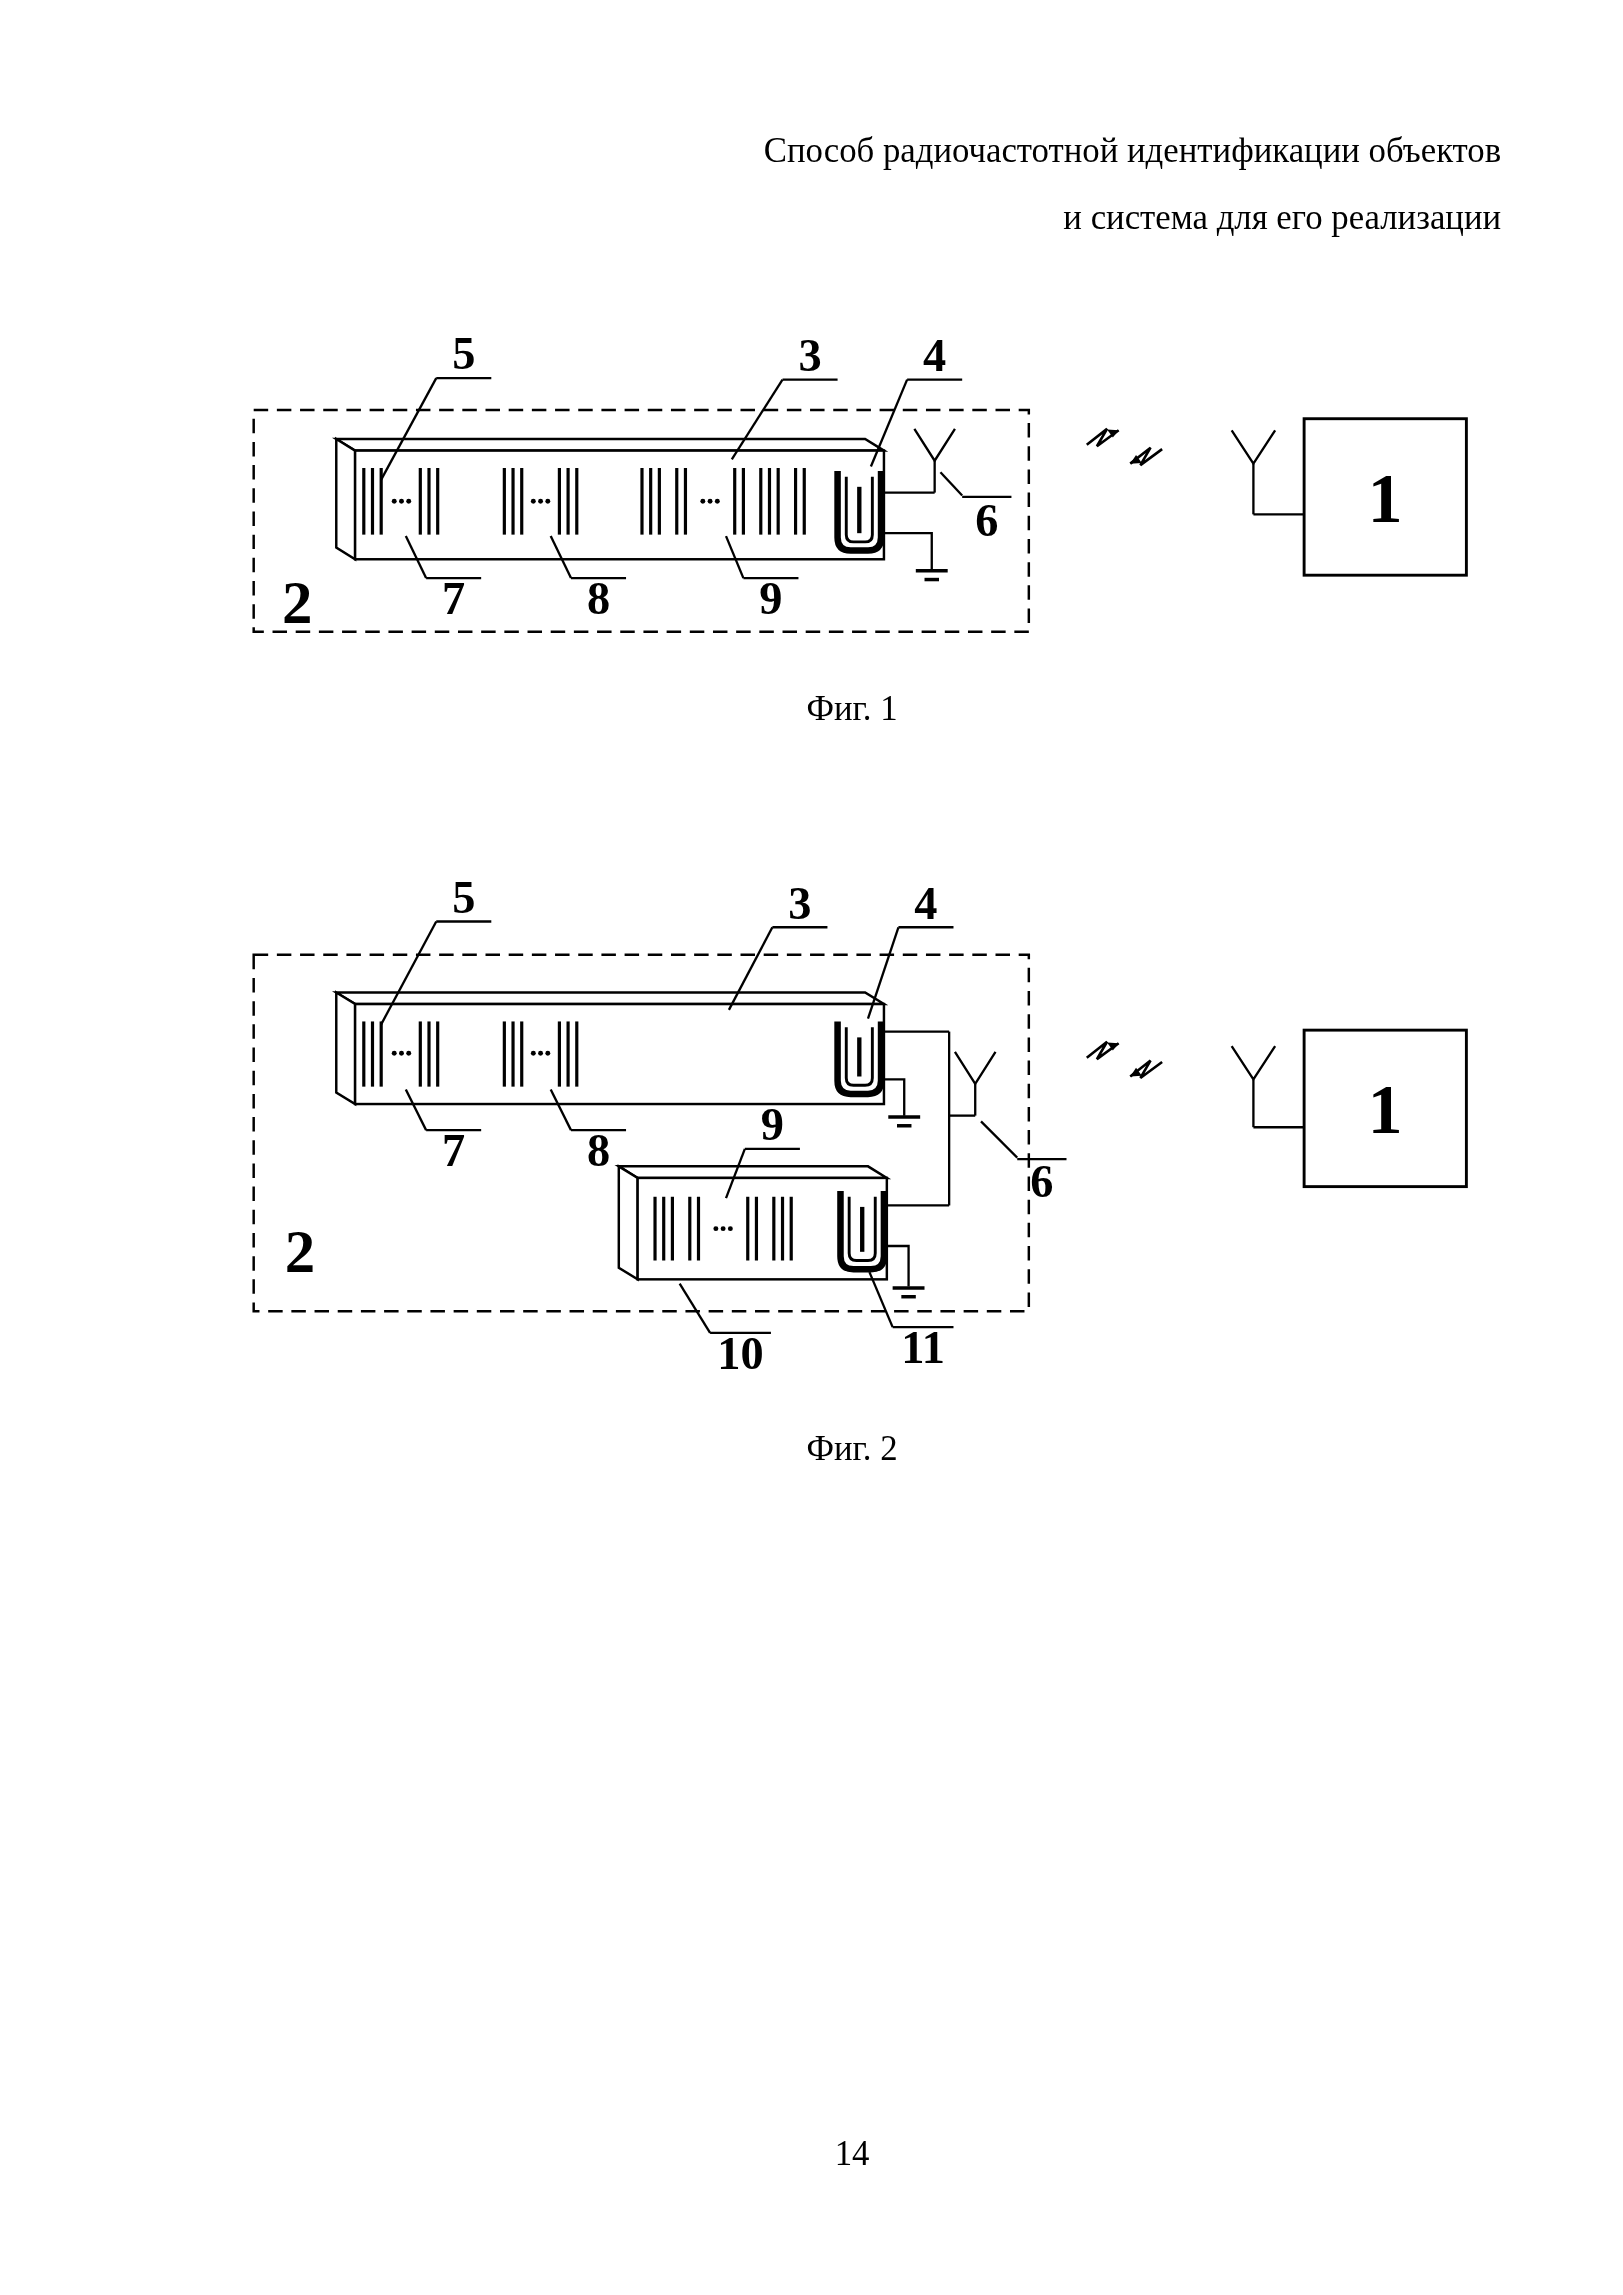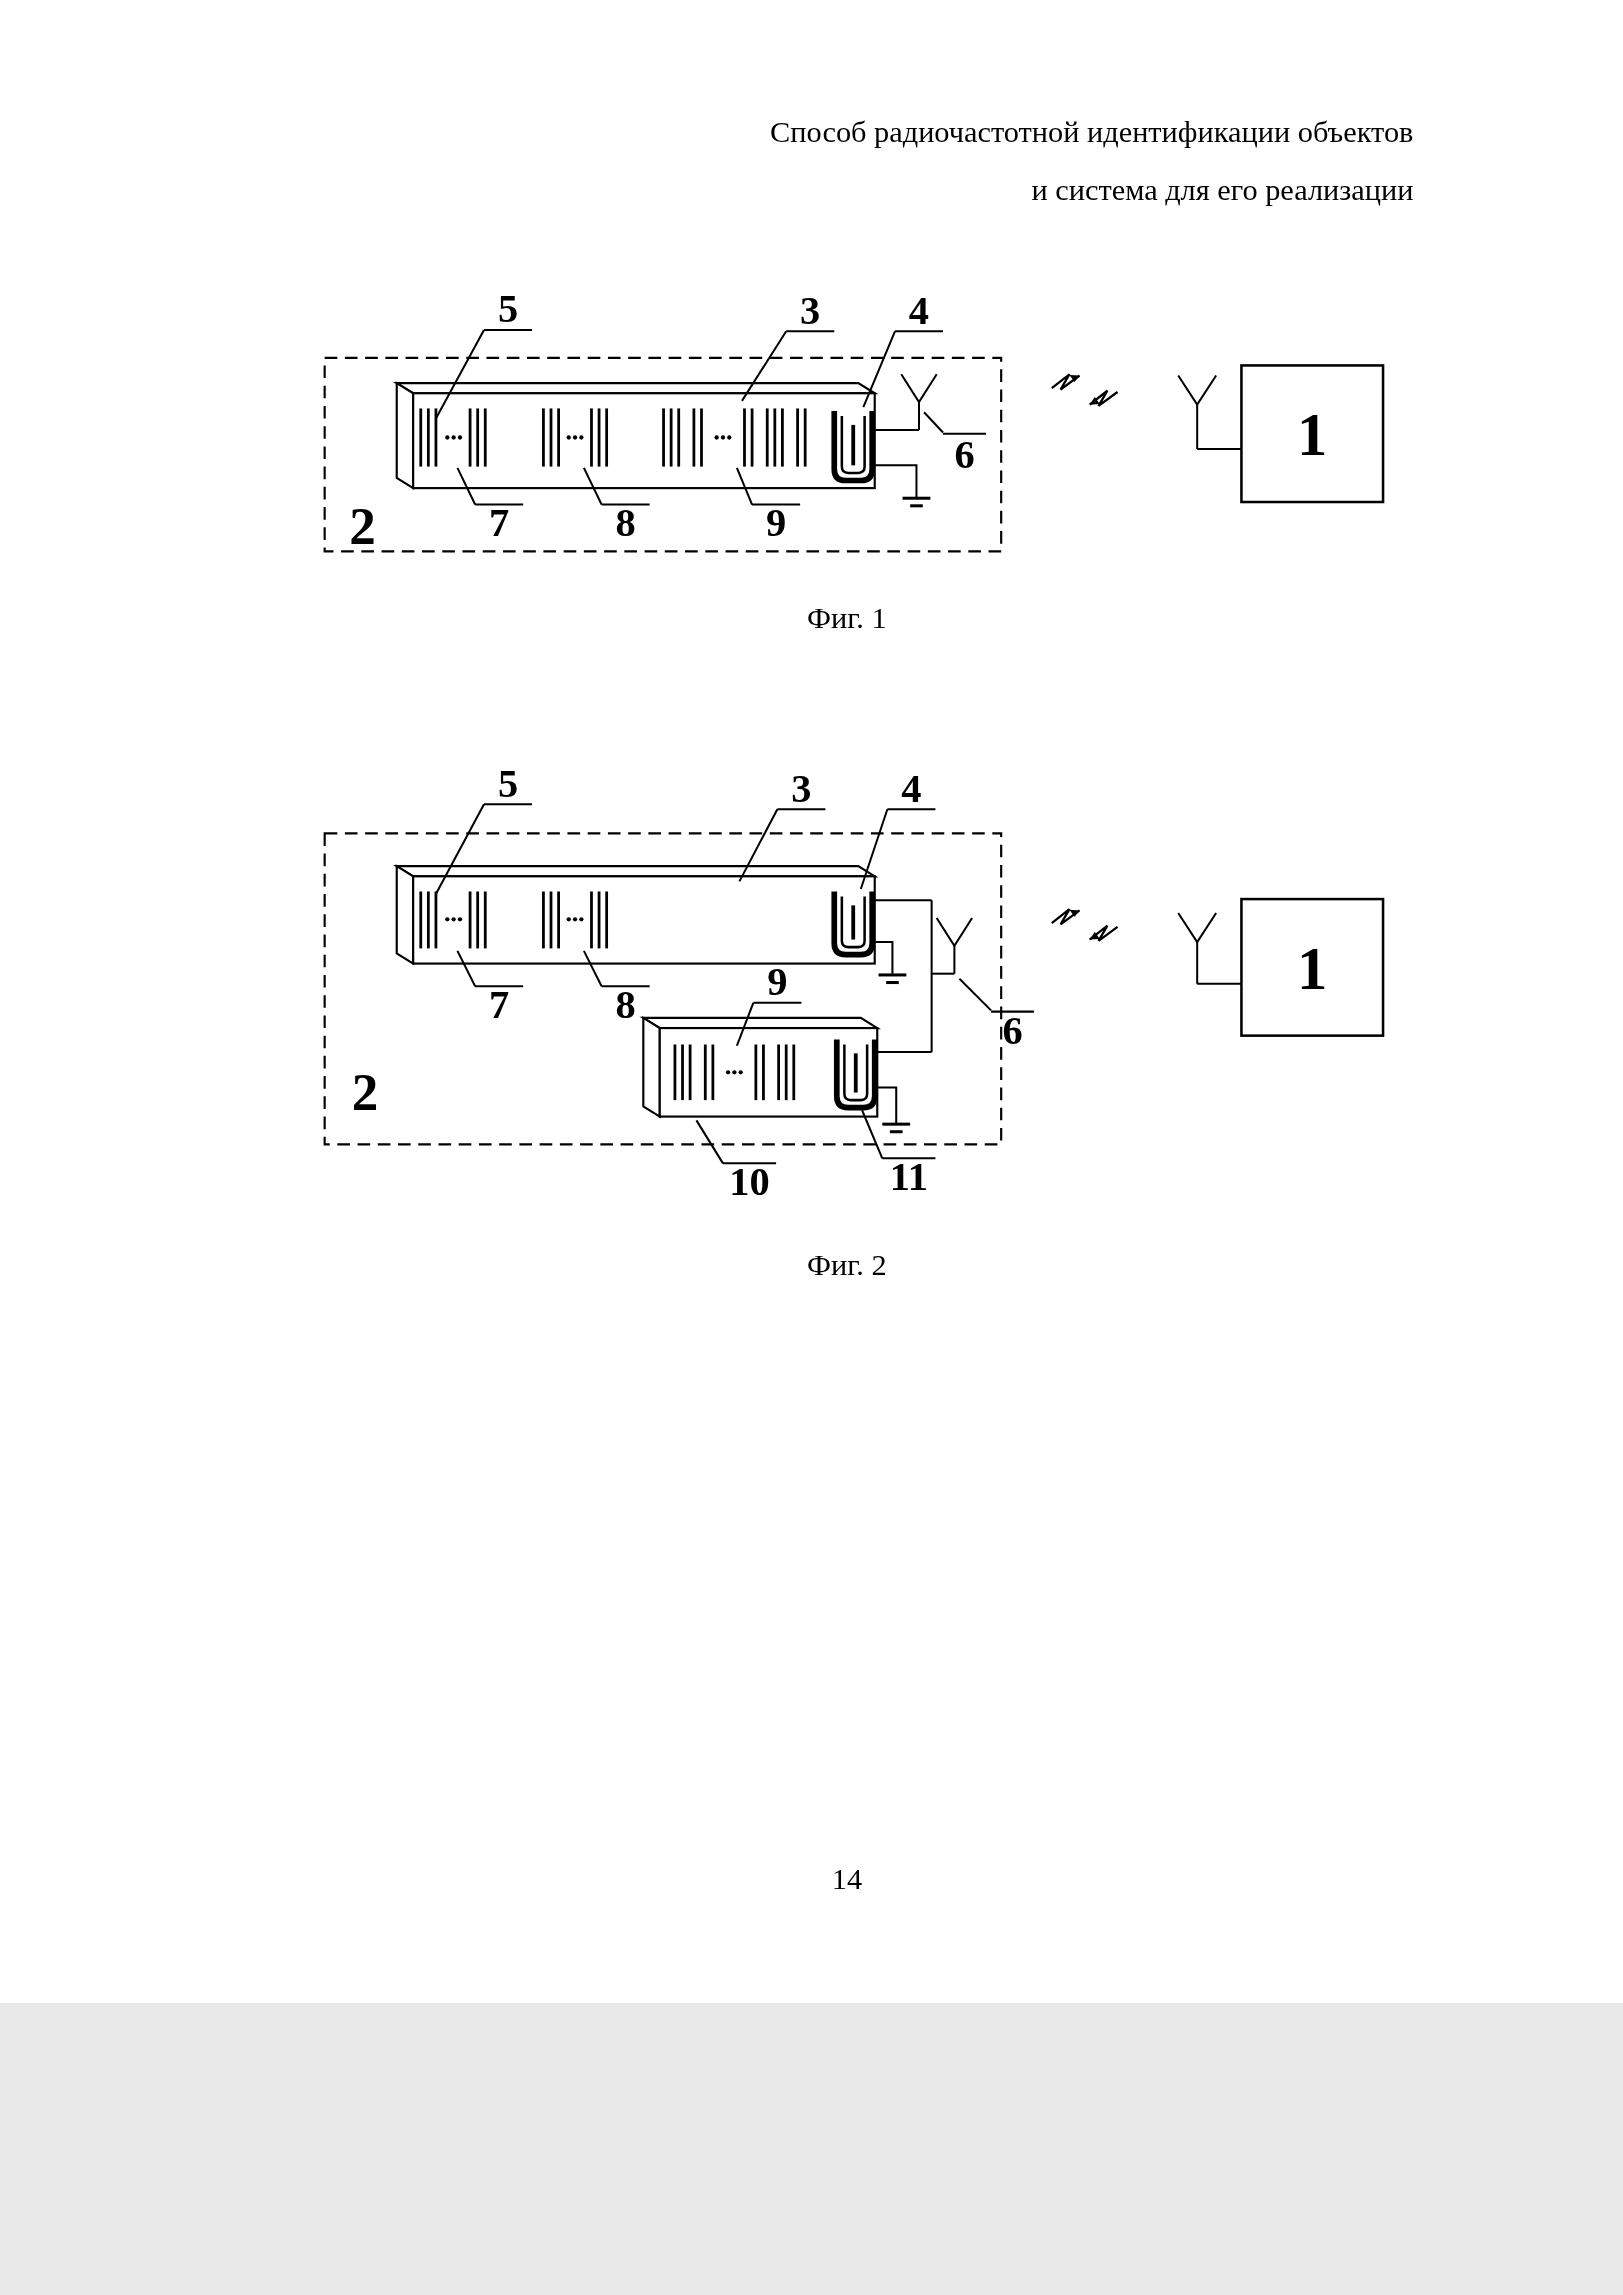--- a/index.html
+++ b/index.html
@@ -1,17 +1,17 @@
 <!DOCTYPE html>
 <html style="font-size:10.5px"><head>
 <meta charset="utf-8">
 <style>
   html,body{margin:0;padding:0;background:#e8e8e8;}
   .page{
-    width:1623px;height:2003px;background:#ffffff;margin:0 auto;position:relative;
+    width:1623px;height:2295px;background:#ffffff;margin:0 auto;position:relative;
     font-family:"Liberation Serif", serif;
   }
   svg{display:block;width:100%;height:100%;}
   text{fill:#000;font-family:"Liberation Serif", serif;}
   .t-title{font-size:24px;}
   .t-cap{font-size:24px;}
   .t-num{font-size:32px;font-weight:bold;}
   .t-num-lg{font-size:42px;font-weight:bold;}
   .t-reader{font-size:48px;font-weight:bold;}
   .t-page{font-size:24px;}

